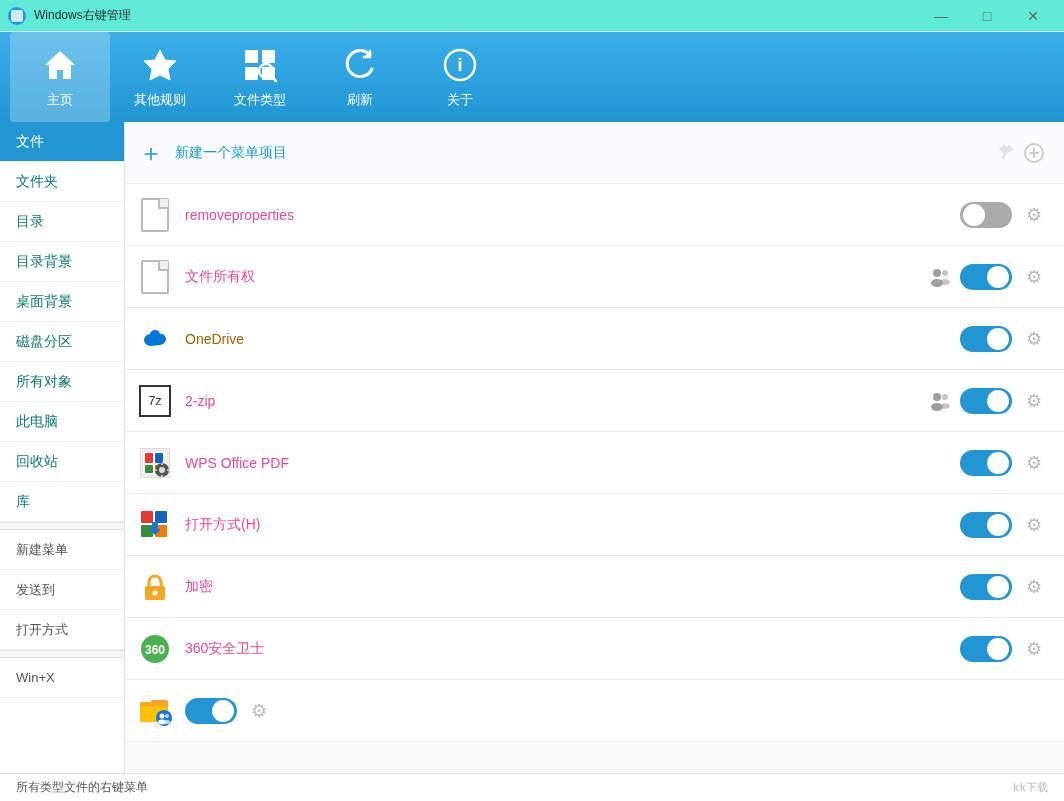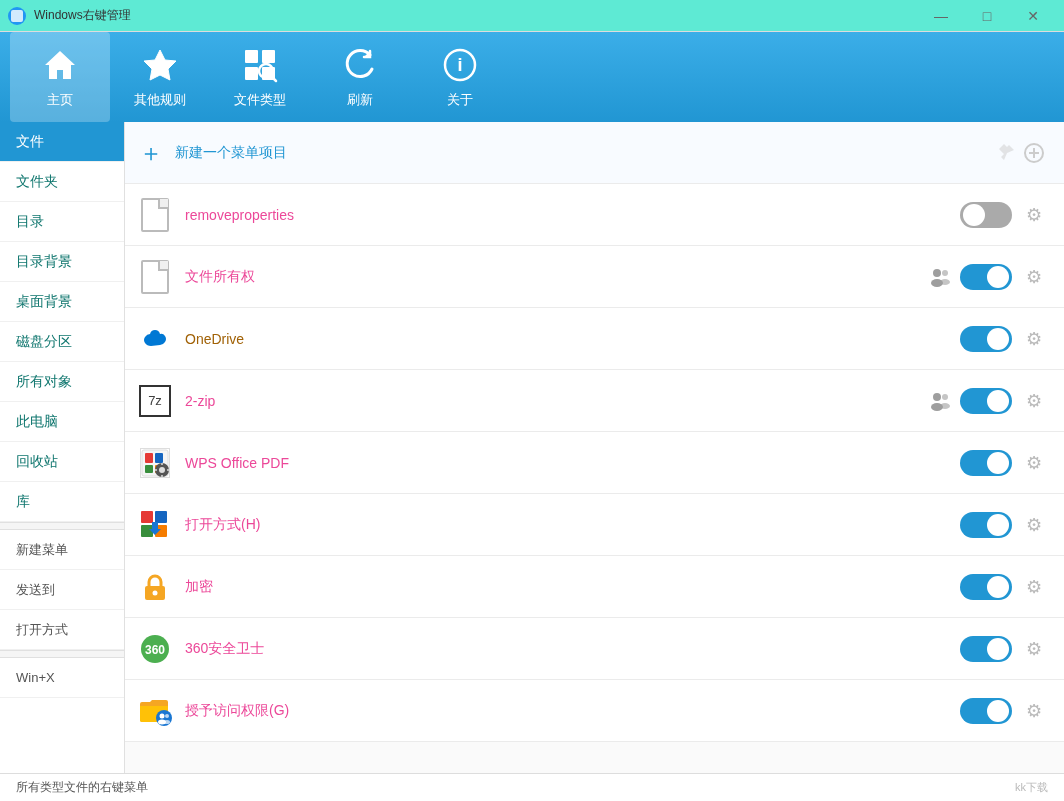--- a/index.html
+++ b/index.html
@@ -564,30 +564,29 @@
             <path d="M2 8 Q2 6 4 6 L12 6 L14 4 L28 4 Q30 4 30 6 L30 24 Q30 26 28 26 L4 26 Q2 26 2 24 Z" fill="#f5a623"></path>
             <path d="M2 10 L30 10 L30 24 Q30 26 28 26 L4 26 Q2 26 2 24 Z" fill="#ffc107"></path>
 
             <circle cx="26" cy="22" r="8" fill="#1976d2"></circle>
             <circle cx="24" cy="20" r="2.5" fill="#fff"></circle>
             <ellipse cx="24" cy="26" rx="4" ry="2.5" fill="#fff"></ellipse>
             <circle cx="29" cy="20" r="2" fill="#fff" opacity="0.7"></circle>
             <ellipse cx="29" cy="26" rx="3" ry="2" fill="#fff" opacity="0.7"></ellipse>
           </svg>
         </div>
-        <span class="menu-item-name">授予访问权限(G)</span>
         <div class="menu-item-controls">
           <div class="toggle-switch on">
             <div class="toggle-knob"></div>
           </div>
           <div class="gear-btn">⚙</div>
         </div>
       </div>
 
     </div>
   </div>
 </div>
 
 <div class="status-bar">
   <span>所有类型文件的右键菜单</span>
   <div style="flex:1"></div>
-  <span style="color:#bbb; font-size:11px;">kk下载</span>
+  <span style="color:#bbb; font-size:11px;font-family:Liberation Mono, monospace;">kk下载</span>
 </div>
 
 </body></html>

